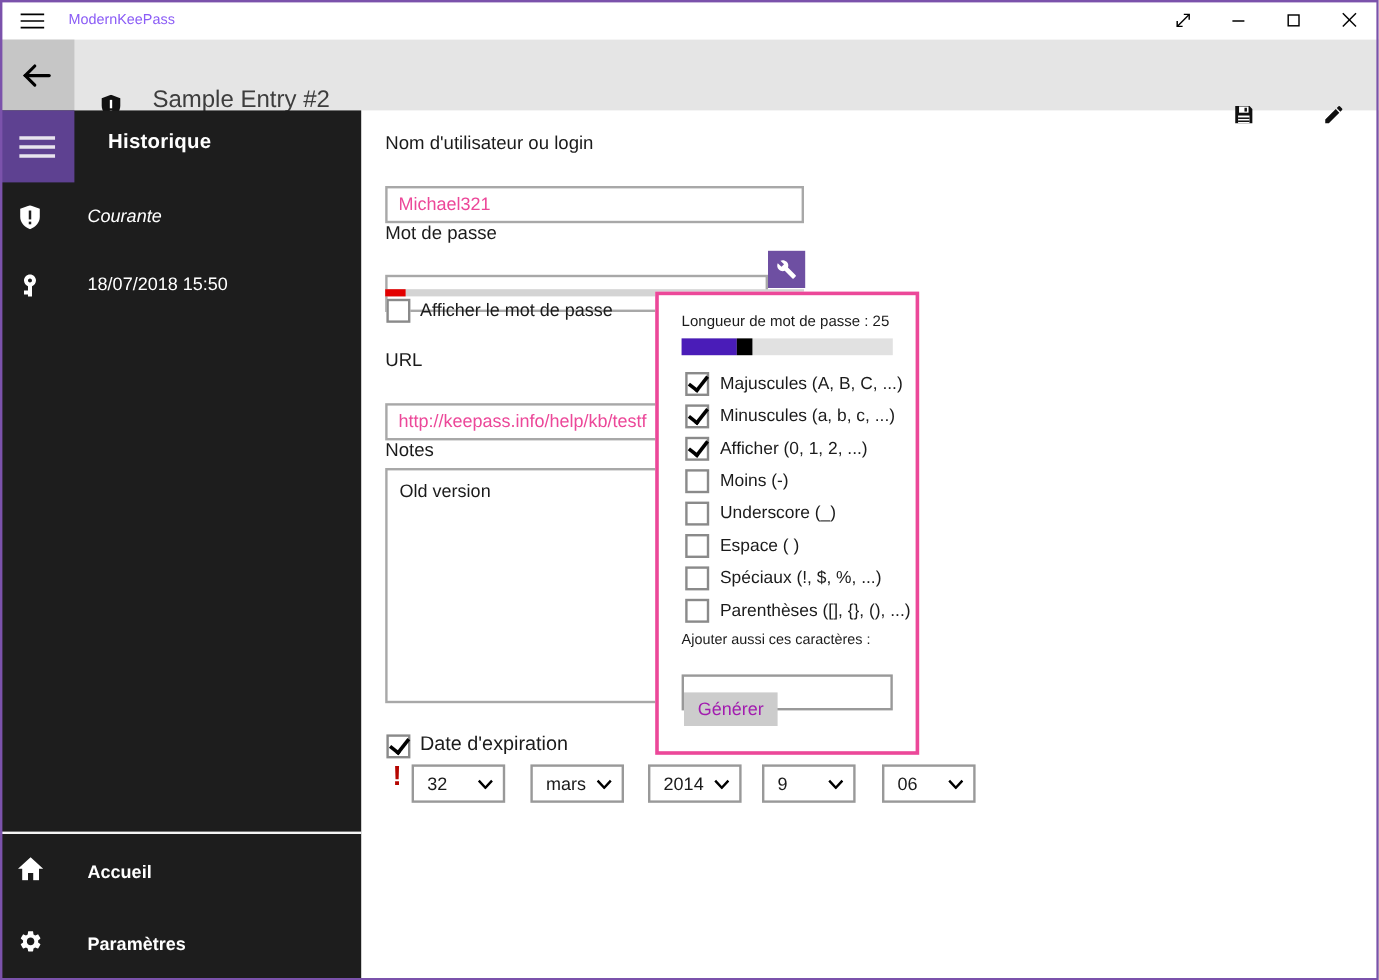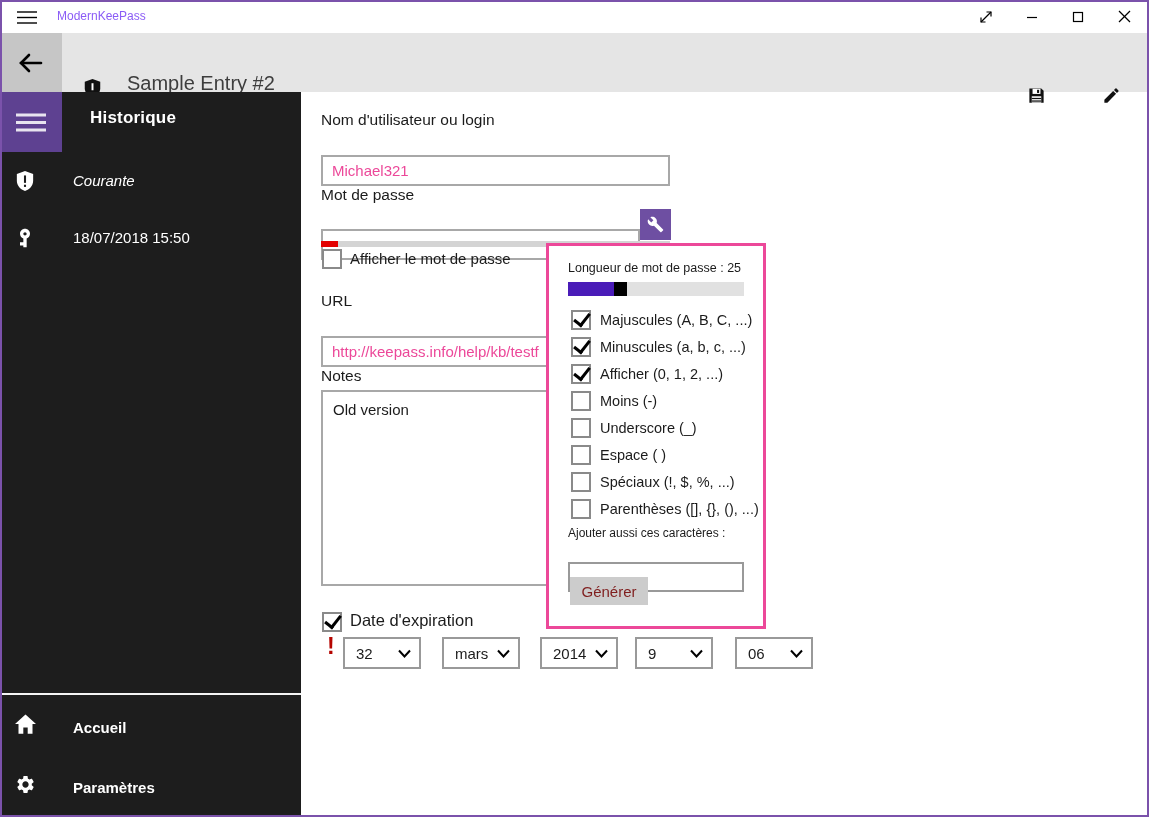--- a/index.html
+++ b/index.html
@@ -60,21 +60,21 @@
   .pg-length{position:absolute;left:19px;top:15px;font-size:12.5px;color:#1b1b1b;white-space:nowrap;}
   .pg-slider{position:absolute;left:19px;top:36px;width:176px;height:14px;background:#e1e1e1;}
   .pg-slider-fill{position:relative;height:100%;background:#4a1cb8;}
   .pg-slider-fill::after{content:'';position:absolute;right:-13px;top:0;width:13px;height:14px;background:#000;}
   .pg-opt{position:absolute;left:0;width:214px;height:22px;}
   .pg-opt .cb{left:22px;top:0;}
   .pg-opt .cb-label{left:51px;top:2px;font-size:14.5px;}
   .pg-addlabel{position:absolute;left:19px;top:280px;font-size:12px;white-space:nowrap;}
   .pg-addinput{left:19px;top:296px;width:176px;height:30px;border:2px solid #999;}
   .pg-generate{position:absolute;left:21px;top:331px;width:78px;height:28px;background:#cccccc;border:none;
-        font-family:inherit;font-size:15px;color:#7f1d1d;}
+        font-family:inherit;font-size:15px;color:#a21caf;}
   svg{display:block;}
 </style>
 </head>
 <body>
 
 <div id="app">
 
   <div class="titlebar">
     <span class="tb-hamburger">
       <svg width="20" height="15" viewBox="0 0 20 15">

